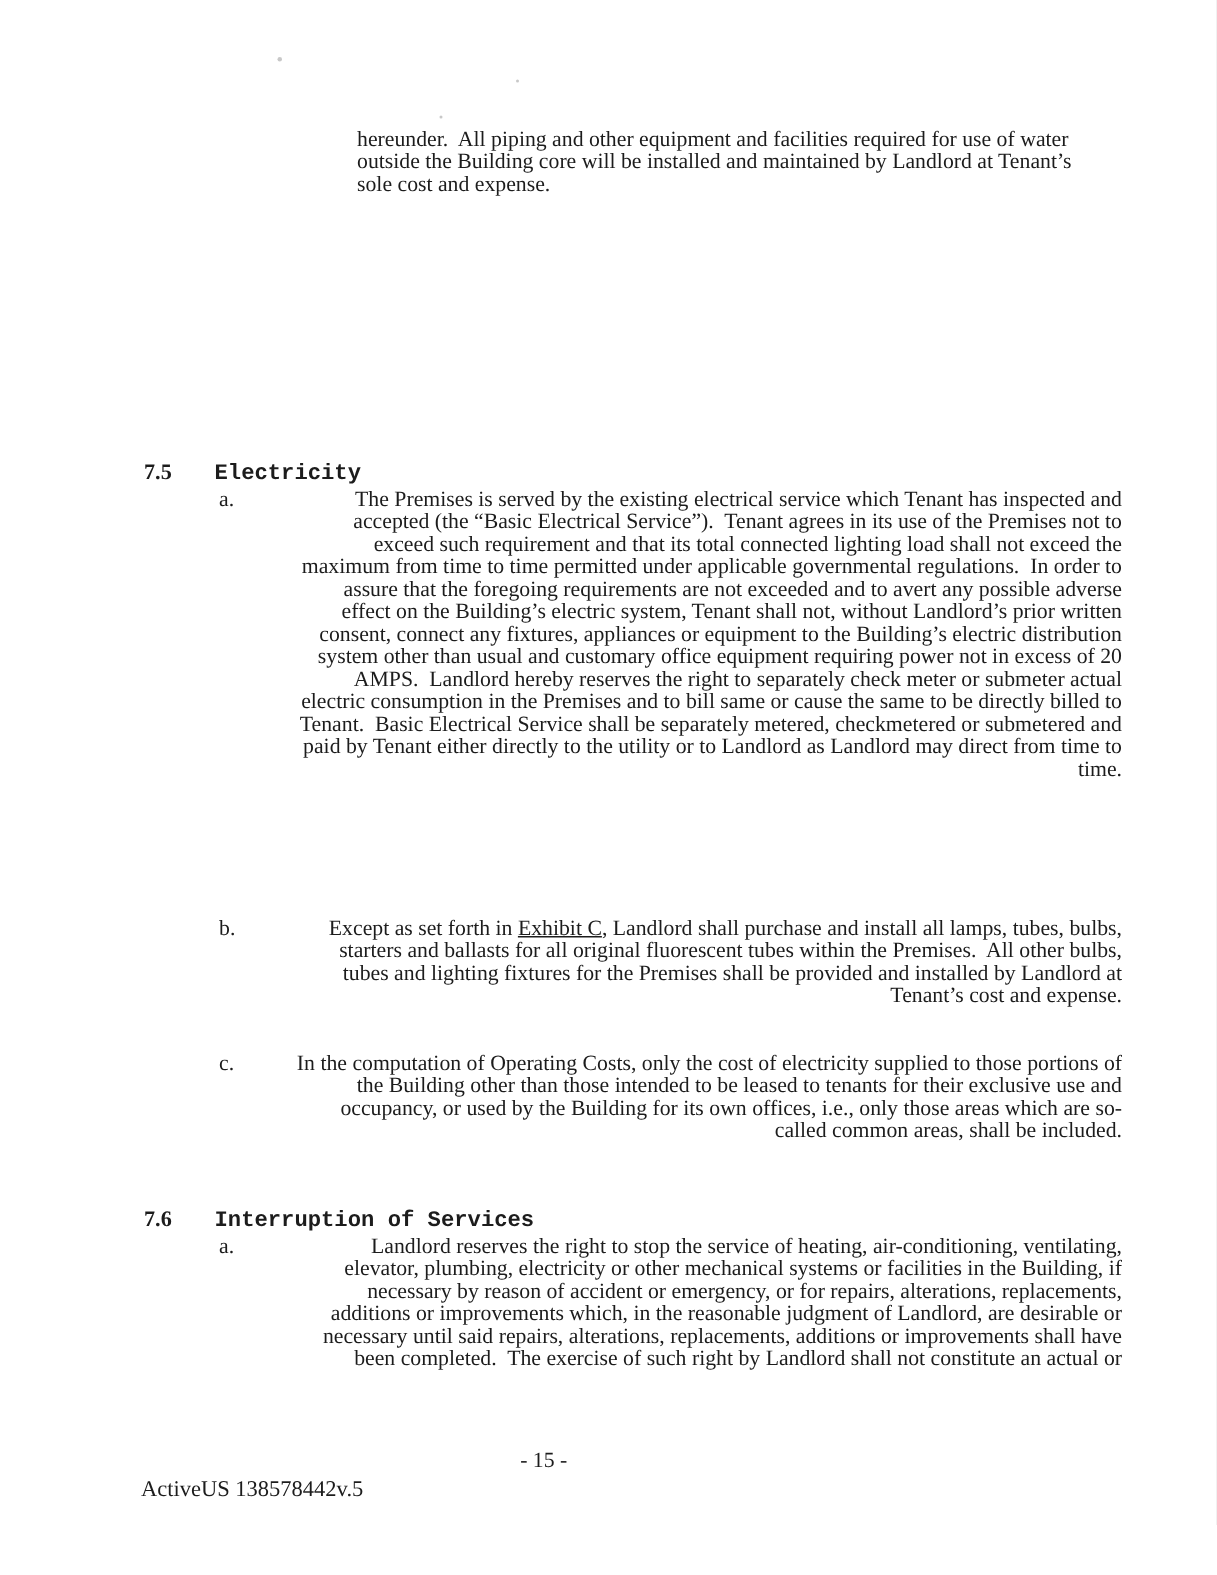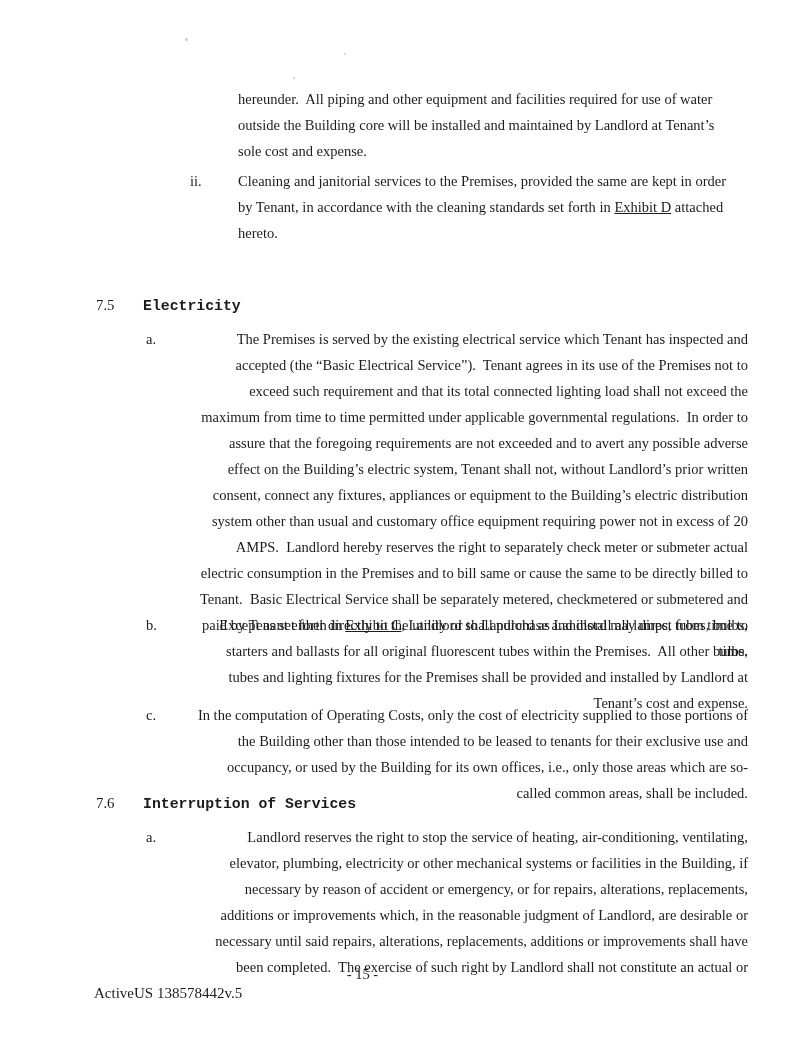--- a/index.html
+++ b/index.html
@@ -12,21 +12,21 @@
     width: 811px;
     height: 1050px;
     background: #ffffff;
     font-family: "Liberation Serif", "DejaVu Serif", serif;
     color: #1c1c1c;
     overflow: hidden;
   }
   .block {
     position: absolute;
     font-size: 14.5px;
-    line-height: 26px;
+    line-height: 15px;
   }
   .para-text {
     white-space: pre-wrap;
   }
   .flexrow {
     display: flex;
     align-items: flex-start;
   }
   .marker-roman {
     width: 48px;
@@ -45,21 +45,22 @@
   }
   .cont-text {
     width: 500px;
   }
   .heading {
     font-size: 14.8px;
   }
   .heading .sec-num {
     display: inline-block;
     width: 47px;
-    font-weight: normal;
+    font-weight: bold;
+    margin-top: 16px;
   }
   .heading .sec-title {
     font-weight: bold;
     font-family: Liberation Mono, monospace;
   }
   .underlined {
     text-decoration: underline;
   }
   .footer-pagenum {
     position: absolute;
@@ -89,24 +90,20 @@
 
   <div class="speck" style="left:185px; top:38px; width:3px; height:3px;"></div>
   <div class="speck" style="left:344px; top:53px; width:2px; height:2px;"></div>
   <div class="speck" style="left:293px; top:77px; width:2px; height:2px;"></div>
   <div class="speck" style="left:737px; top:470px; width:2px; height:2px;"></div>
 
   <div class="block" style="left:238px; top:86px;">
     <div class="para-text cont-text">hereunder.  All piping and other equipment and facilities required for use of water outside the Building core will be installed and maintained by Landlord at Tenant’s sole cost and expense.</div>
   </div>
 
-  <div class="block flexrow" style="left:190px; top:168px;">
-    <span class="marker-roman">ii.</span>
-    <div class="para-text roman-text"><span>Cleaning and janitorial services to the Premises, provided the same are kept in order by Tenant, in accordance with the cleaning standards set forth in </span><span class="underlined">Exhibit D</span><span> attached hereto.</span></div>
-  </div>
 
 
   <div class="block heading" style="left:96px; top:292px;">
     <span class="sec-num">7.5</span><span class="sec-title">Electricity</span>
   </div>
 
   <div class="block flexrow" style="left:146px; top:326px;">
     <span class="marker-letter">a.</span>
     <div class="para-text sub-text">The Premises is served by the existing electrical service which Tenant has inspected and accepted (the “Basic Electrical Service”).  Tenant agrees in its use of the Premises not to exceed such requirement and that its total connected lighting load shall not exceed the maximum from time to time permitted under applicable governmental regulations.  In order to assure that the foregoing requirements are not exceeded and to avert any possible adverse effect on the Building’s electric system, Tenant shall not, without Landlord’s prior written consent, connect any fixtures, appliances or equipment to the Building’s electric distribution system other than usual and customary office equipment requiring power not in excess of 20 AMPS.  Landlord hereby reserves the right to separately check meter or submeter actual electric consumption in the Premises and to bill same or cause the same to be directly billed to Tenant.  Basic Electrical Service shall be separately metered, checkmetered or submetered and paid by Tenant either directly to the utility or to Landlord as Landlord may direct from time to time.</div>
   </div>

